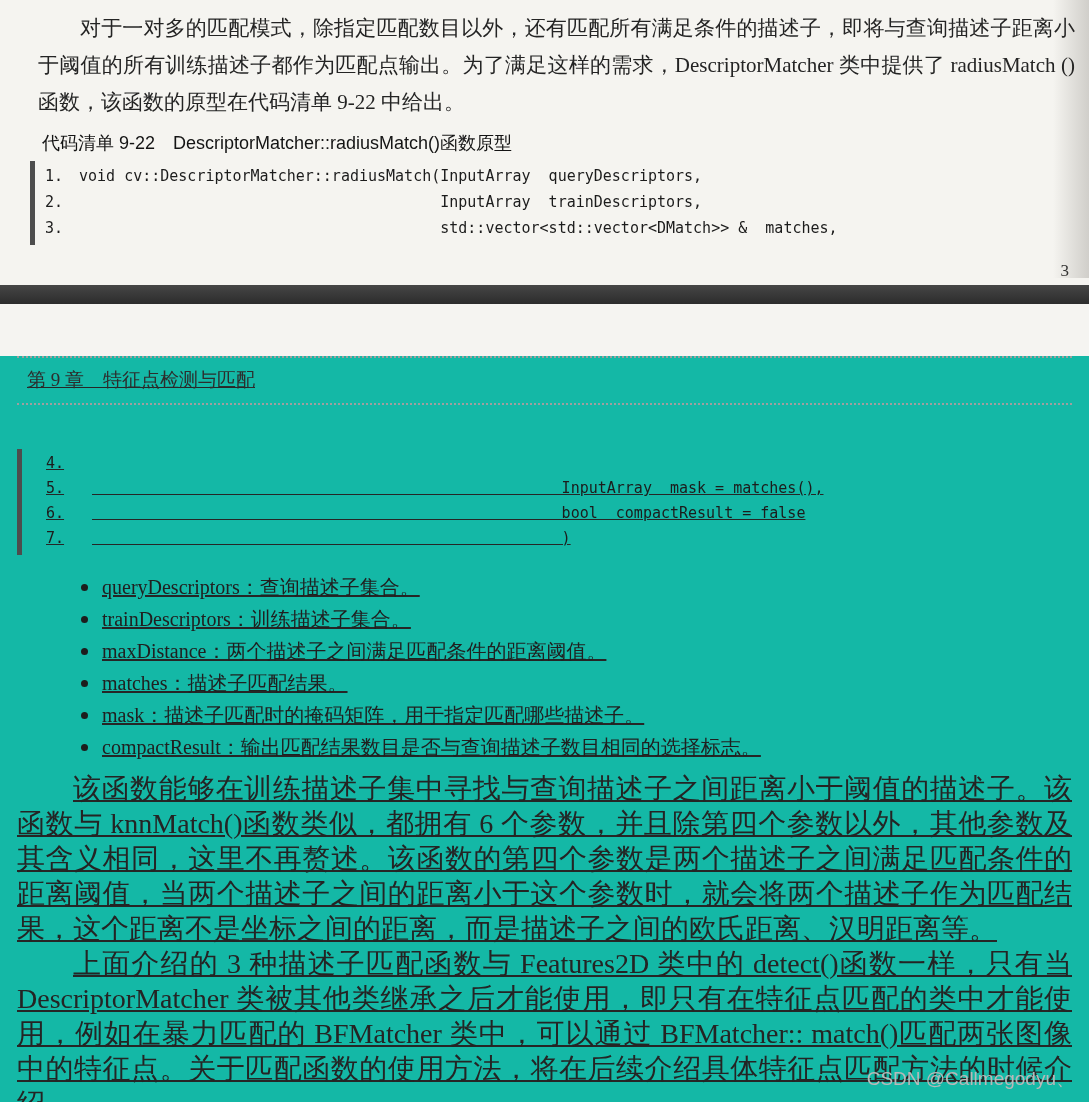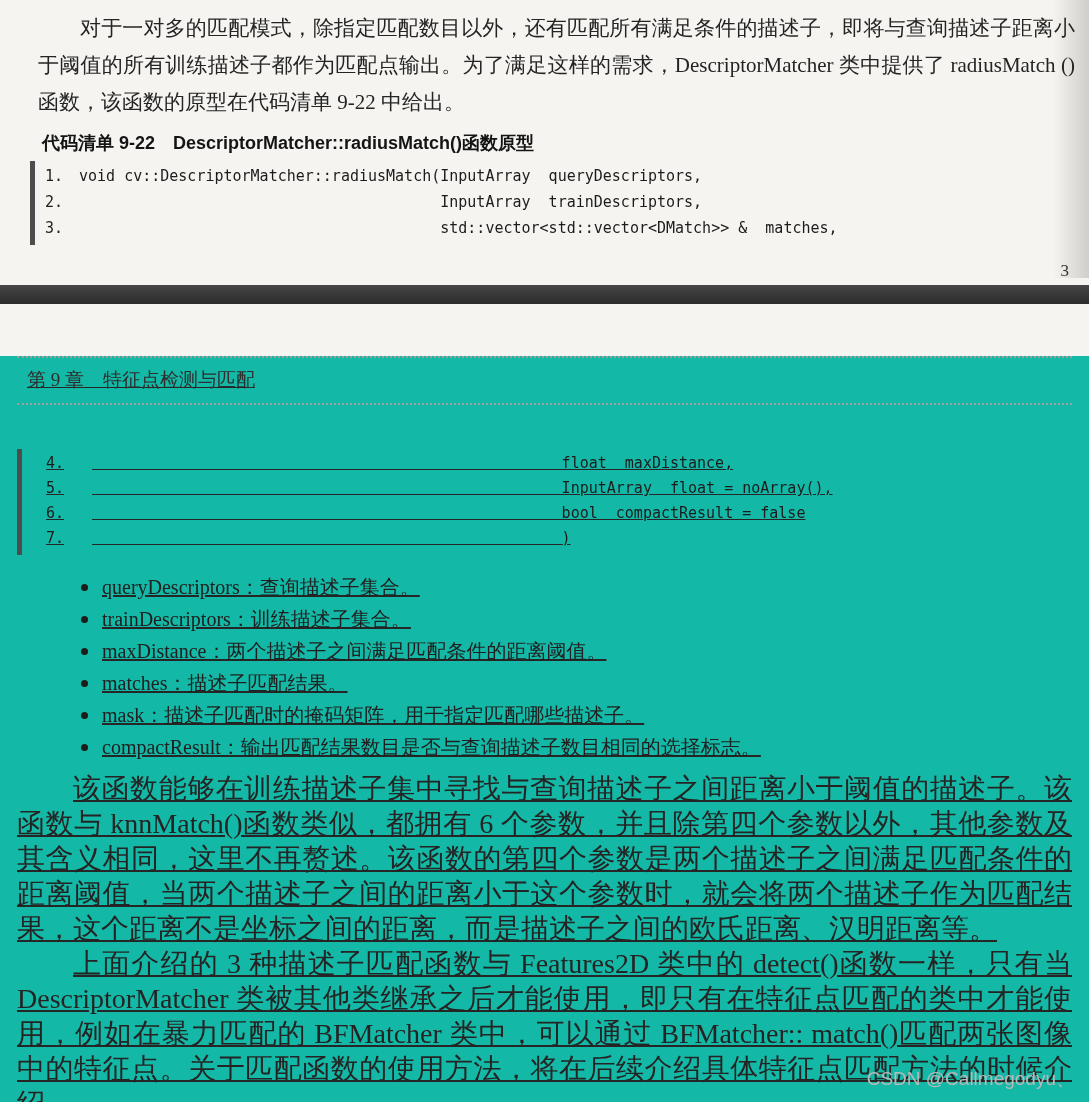--- a/index.html
+++ b/index.html
@@ -20,21 +20,21 @@
     pointer-events: none;
     background: linear-gradient(to right, rgba(0,0,0,0), rgba(60,55,48,0.20));
   }
   .body-para {
     margin: 0;
     font-size: 21px; line-height: 37px;
     text-align: justify; text-indent: 2em; color: #242424;
   }
   .listing-title {
     font-family: "Liberation Sans", sans-serif;
-    font-weight: bold; font-size: 18px;
+    font-weight: normal; font-size: 18px;
     margin: 10px 0 6px 4px; color: #141414;
   }
   .codeblock {
     font-family: "DejaVu Sans Mono", monospace;
     font-size: 15px; line-height: 26px; color: #1c1c1c;
     border-left: 5px solid #4d4d4d;
     padding: 2px 0 4px 10px;
   }
   .codeblock-1 { margin-left: -8px; }
   .codeline { display: flex; }
@@ -104,25 +104,24 @@
 <div class="separator"></div>
 
 <div class="page-bottom">
   <div class="rule-dotted rule-top"></div>
   <div class="chapter-row">第 9 章　特征点检测与匹配</div>
   <div class="rule-dotted"></div>
 
   <div class="codeblock codeblock-2">
     <div class="codeline">
       <span class="num">4.</span>
-      <span class="code">                                                    float  maxDistance,</span>
     </div>
     <div class="codeline">
       <span class="num">5.</span>
-      <span class="code">                                                    InputArray  float = noArray(),</span>
+      <span class="code">                                                    InputArray  mask = matches(),</span>
     </div>
     <div class="codeline">
       <span class="num">6.</span>
       <span class="code">                                                    bool  compactResult = false</span>
     </div>
     <div class="codeline">
       <span class="num">7.</span>
       <span class="code">                                                    )</span>
     </div>
   </div>

